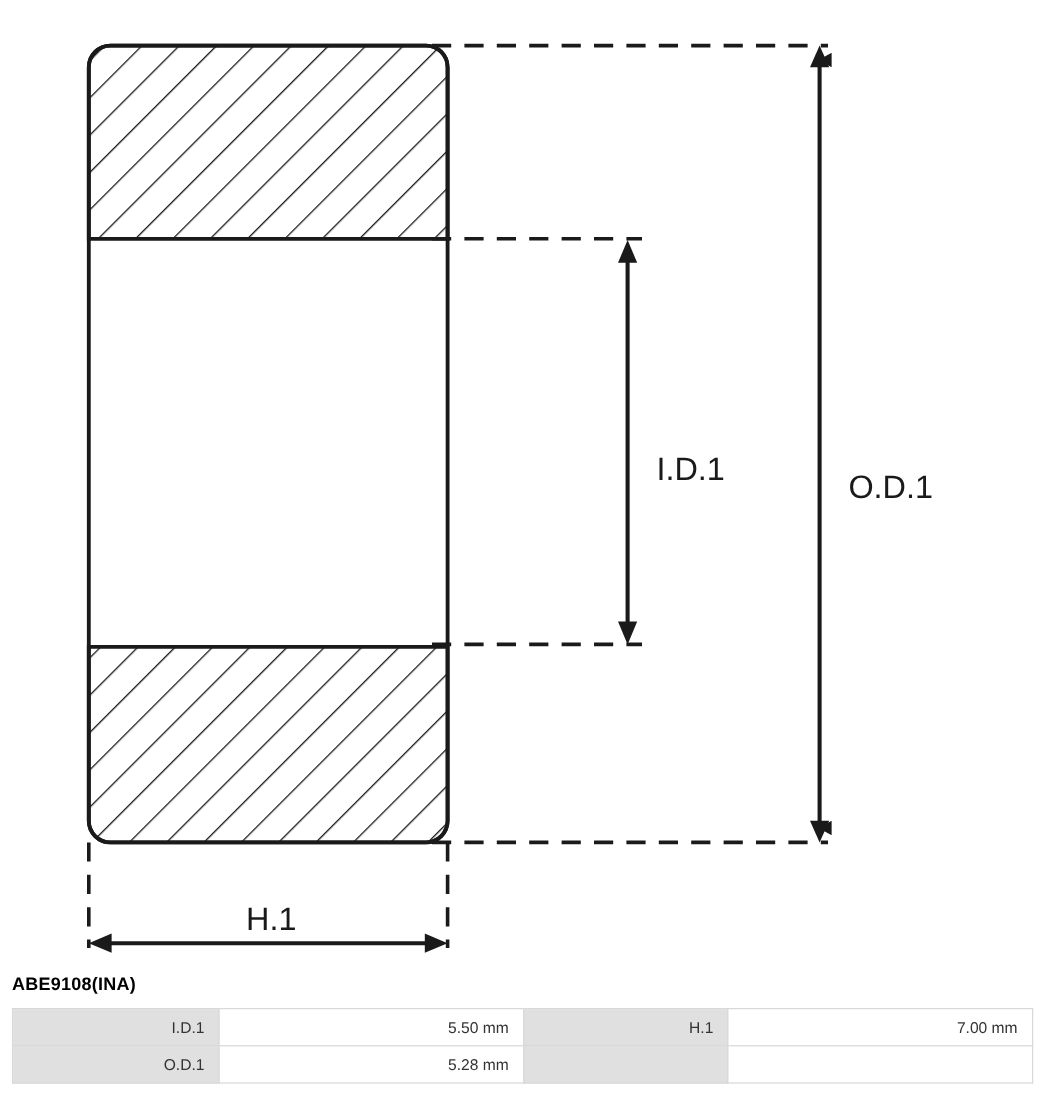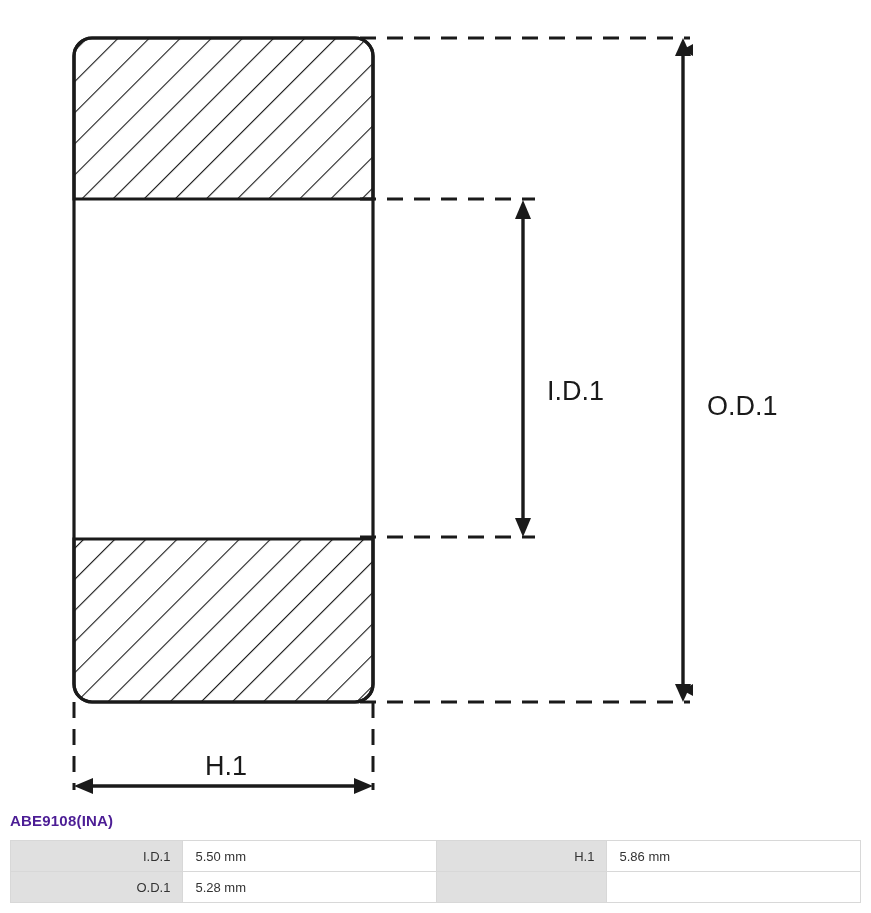--- a/index.html
+++ b/index.html
@@ -26,21 +26,21 @@
     top: 0;
     width: 871px;
     height: 800px;
   }
   .part-code {
     position: absolute;
     left: 10px;
     top: 812px;
     font-size: 15px;
     font-weight: bold;
-    color: #4c1d95;
+    color: #000000;
     letter-spacing: 0.2px;
   }
   #spec-table {
     position: absolute;
     left: 10px;
     top: 840px;
     width: 851px;
     border-collapse: collapse;
     font-size: 13px;
   }
@@ -51,20 +51,21 @@
     vertical-align: middle;
   }
   .lbl-cell {
     background: #e0e0e0;
     text-align: right;
     width: 165px;
     color: #333333;
   }
   .val-cell {
     background: #ffffff;
+    text-align: right;
     width: 260px;
     color: #333333;
     margin-top: 36px;
   }
   .dim-text {
     font-size: 27px;
     fill: #1a1a1a;
     font-family: "Liberation Sans", sans-serif;
   }
 </style>
@@ -142,21 +143,21 @@
   </svg>
 
   <div class="part-code">ABE9108(INA)</div>
 
   <table id="spec-table">
     <tbody>
       <tr>
         <td class="lbl-cell">I.D.1</td>
         <td class="val-cell">5.50 mm</td>
         <td class="lbl-cell">H.1</td>
-        <td class="val-cell">5.86 mm</td>
+        <td class="val-cell">7.00 mm</td>
       </tr>
       <tr>
         <td class="lbl-cell">O.D.1</td>
         <td class="val-cell">5.28 mm</td>
         <td class="lbl-cell"></td>
         <td class="val-cell"></td>
       </tr>
     </tbody>
   </table>
 

